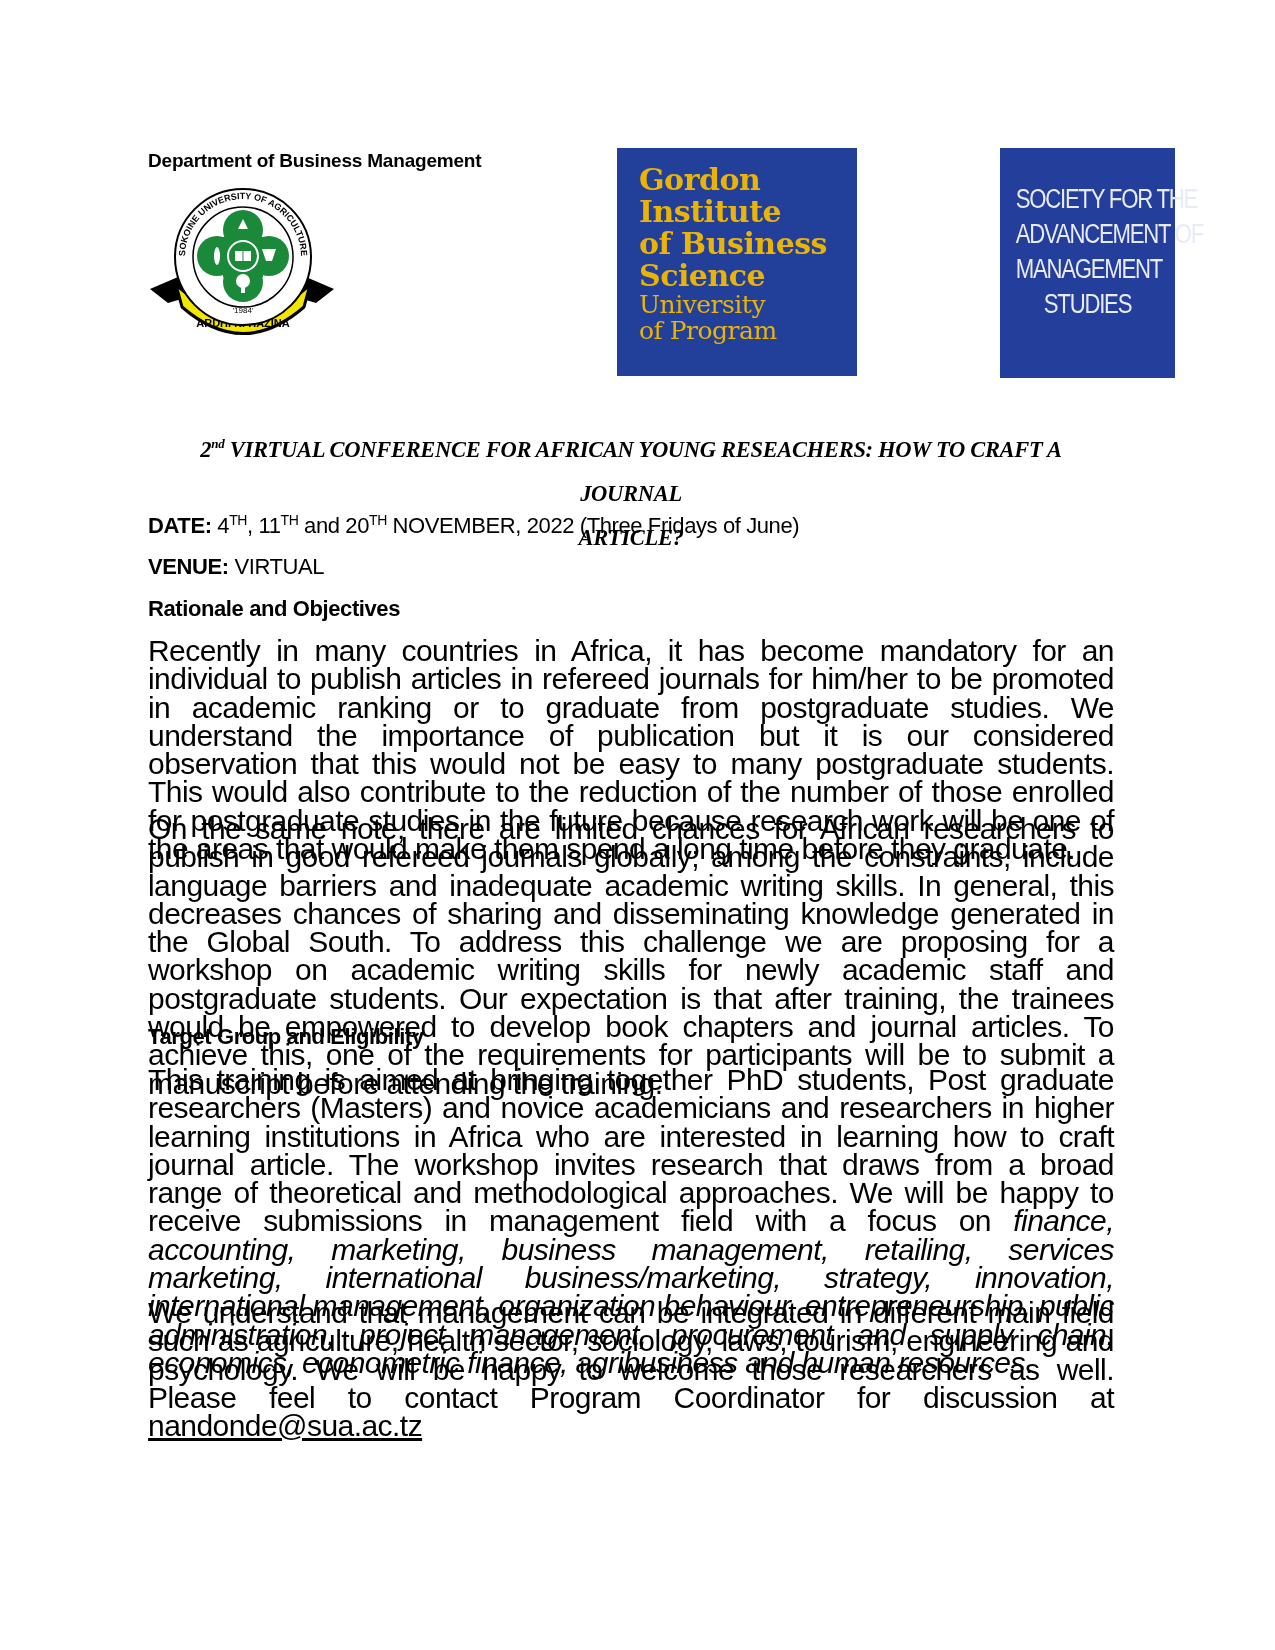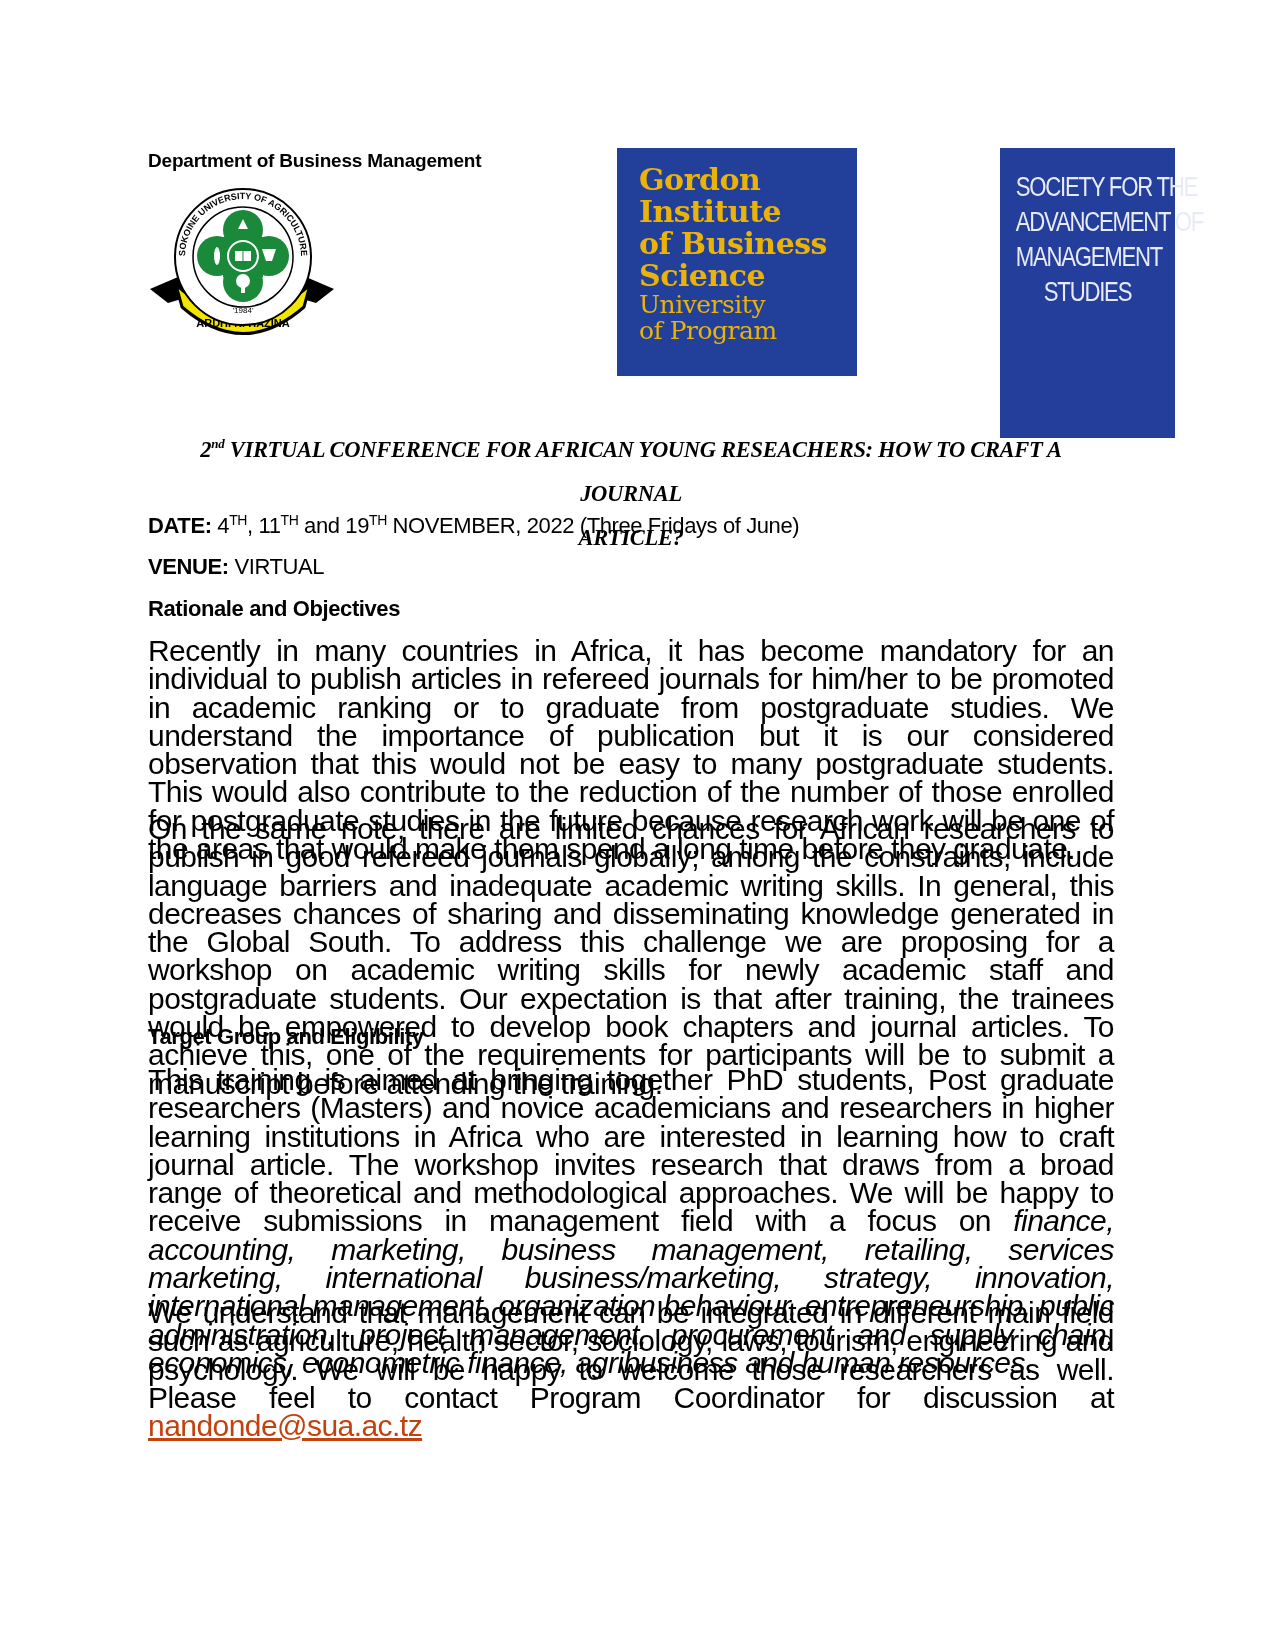--- a/index.html
+++ b/index.html
@@ -3,30 +3,30 @@
 <meta charset="utf-8">
 <style>
   html, body { margin: 0; padding: 0; background: #ffffff; }
   body { width: 1275px; height: 1650px; position: relative; overflow: hidden; color: #000; }
   .page { position: absolute; left: 0; top: 0; width: 1275px; height: 1650px; }
   .dept { position: absolute; left: 148px; top: 150px; font-family: "Liberation Sans", sans-serif; font-weight: bold; font-size: 19px; letter-spacing: -0.2px; }
   .sua-logo { position: absolute; left: 148px; top: 185px; width: 190px; height: 160px; }
   .gibs { position: absolute; left: 617px; top: 148px; width: 240px; height: 228px; background: #22409a; color: #eab308; box-sizing: border-box; padding: 16px 0 0 22px; }
   .gibs .b { font-family: "DejaVu Serif", serif; font-weight: bold; font-size: 30px; line-height: 32px; letter-spacing: -0.5px; }
   .gibs .l { font-family: "DejaVu Serif", serif; font-size: 25px; line-height: 26px; font-weight: normal; letter-spacing: -0.5px; }
-  .sams { position: absolute; left: 1000px; top: 148px; width: 175px; height: 290px; background: #243e9c; color: #e8ebf5; box-sizing: border-box; padding-top: 22px; text-align: center; font-family: "Liberation Sans", sans-serif; font-size: 27px; line-height: 35px; letter-spacing: -1.5px; transform-origin: top; }
+  .sams { position: absolute; left: 1000px; top: 148px; width: 175px; height: 230px; background: #243e9c; color: #e8ebf5; box-sizing: border-box; padding-top: 34px; text-align: center; font-family: "Liberation Sans", sans-serif; font-size: 27px; line-height: 35px; letter-spacing: -1.5px; transform-origin: top; }
   .sams span { display: block; transform: scaleX(0.82); white-space: nowrap; }
   .title { position: absolute; left: 148px; top: 422px; width: 966px; text-align: center; font-family: Liberation Serif, serif; font-weight: bold; font-style: italic; font-size: 22.5px; line-height: 44px; letter-spacing: -0.3px; }
   .title sup { font-size: 13px; }
   .line { position: absolute; left: 148px; width: 966px; font-family: "Liberation Sans", sans-serif; font-size: 22px; letter-spacing: -0.4px; }
   .line sup { font-size: 14px; }
   .heading { position: absolute; left: 148px; font-family: "Liberation Sans", sans-serif; font-weight: bold; font-size: 22px; letter-spacing: -0.4px; text-align: right; }
   .para { position: absolute; left: 148px; width: 966px; font-family: "Liberation Sans", sans-serif; font-size: 30px; line-height: 28.3px; text-align: justify; letter-spacing: -0.55px; word-spacing: 0px; }
   .para em { font-style: italic; }
-  a.email { color: #c2410c; text-decoration: underline; }
+  a.email { color: #000000; text-decoration: underline; }
 </style>
 </head>
 <body>
 
 <div class="page">
 
   <div class="dept">Department of Business Management</div>
 
   <div class="sua-logo">
     <svg width="190" height="160" viewBox="0 0 190 160">
@@ -73,21 +73,21 @@
     <span>MANAGEMENT</span>
     <span>STUDIES</span>
   </div>
 
   <div class="title">
     <div><span>2</span><sup>nd</sup><span> VIRTUAL CONFERENCE FOR AFRICAN YOUNG RESEACHERS: HOW TO CRAFT A JOURNAL</span></div>
     <div>ARTICLE?</div>
   </div>
 
   <div class="line" style="top:512px;">
-    <b>DATE:</b><span> 4</span><sup>TH</sup><span>, 11</span><sup>TH</sup><span> and 19</span><sup>TH</sup><span> NOVEMBER, 2022 (Three Fridays of June)</span>
+    <b>DATE:</b><span> 4</span><sup>TH</sup><span>, 11</span><sup>TH</sup><span> and 20</span><sup>TH</sup><span> NOVEMBER, 2022 (Three Fridays of June)</span>
   </div>
 
   <div class="line" style="top:554px;">
     <b>VENUE:</b><span> VIRTUAL</span>
   </div>
 
   <div class="heading" style="top:596px;">Rationale and Objectives</div>
 
   <div class="para" style="top:637px;">Recently in many countries in Africa, it has become mandatory for an individual to publish articles in refereed journals for him/her to be promoted in academic ranking or to graduate from postgraduate studies. We understand the importance of publication but it is our considered observation that this would not be easy to many postgraduate students. This would also contribute to the reduction of the number of those enrolled for postgraduate studies in the future because research work will be one of the areas that would make them spend a long time before they graduate.</div>
 

